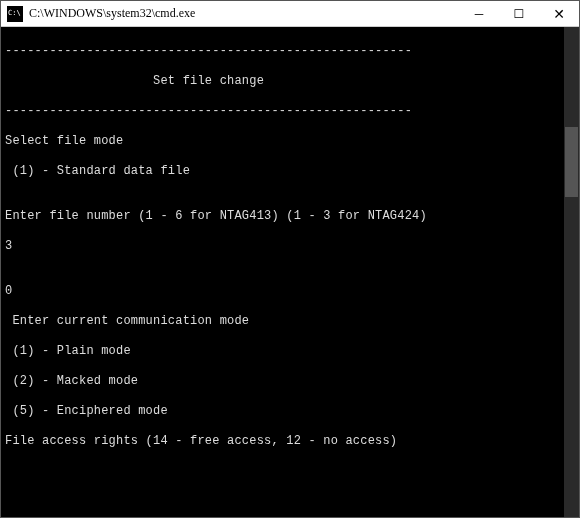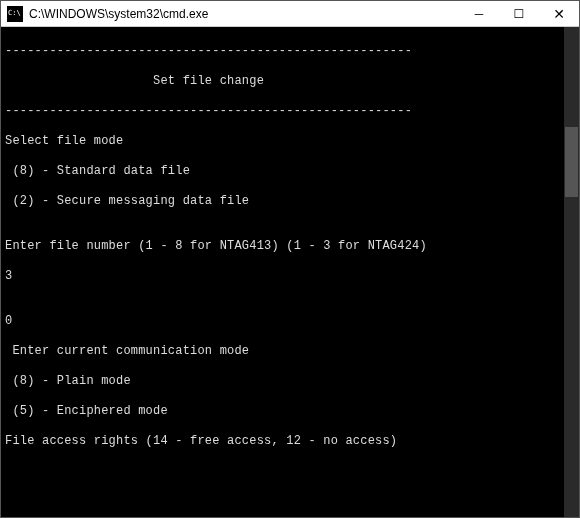--- a/index.html
+++ b/index.html
@@ -39,21 +39,21 @@
   }
   .titlebar .icon::after {
     content: "C:\\";
     color: #fff;
     font-size: 7px;
     position: absolute;
     top: 3px;
     left: 1px;
     font-family: Consolas, monospace;
   }
-  .titlebar .title { flex: 1; }
+  .titlebar .title { flex: 1; font-family: Liberation Serif, serif; }
   .titlebar .controls { display: flex; height: 100%; }
   .titlebar .ctrl {
     width: 40px;
     height: 100%;
     display: flex;
     align-items: center;
     justify-content: center;
     font-family: "Segoe UI", sans-serif;
     font-size: 12px;
     color: #000;
@@ -99,29 +99,29 @@
       <div class="ctrl">─</div>
       <div class="ctrl">☐</div>
       <div class="ctrl ctrl-close">✕</div>
     </div>
   </div>
   <div class="terminal">
 <div class="line">-------------------------------------------------------</div>
 <div class="line">                    Set file change</div>
 <div class="line">-------------------------------------------------------</div>
 <div class="line">Select file mode</div>
-<div class="line"> (8) - Standard data file</div>
-<div class="line"> (2) - Secure messaging data file</div>
+<div class="line"> (1) - Standard data file</div>
 <div class="line"></div>
-<div class="line">Enter file number (1 - 8 for NTAG413) (1 - 3 for NTAG424)</div>
+<div class="line">Enter file number (1 - 6 for NTAG413) (1 - 3 for NTAG424)</div>
 <div class="line">3</div>
 <div class="line"></div>
 <div class="line">0</div>
 <div class="line"> Enter current communication mode</div>
-<div class="line"> (8) - Plain mode</div>
+<div class="line"> (1) - Plain mode</div>
+<div class="line"> (2) - Macked mode</div>
 <div class="line"> (5) - Enciphered mode</div>
 <div class="line">File access rights (14 - free access, 12 - no access)</div>
 <div class="line"></div>
 
 
 <div class="line"></div>
 
 
 <div class="line"></div>
 

